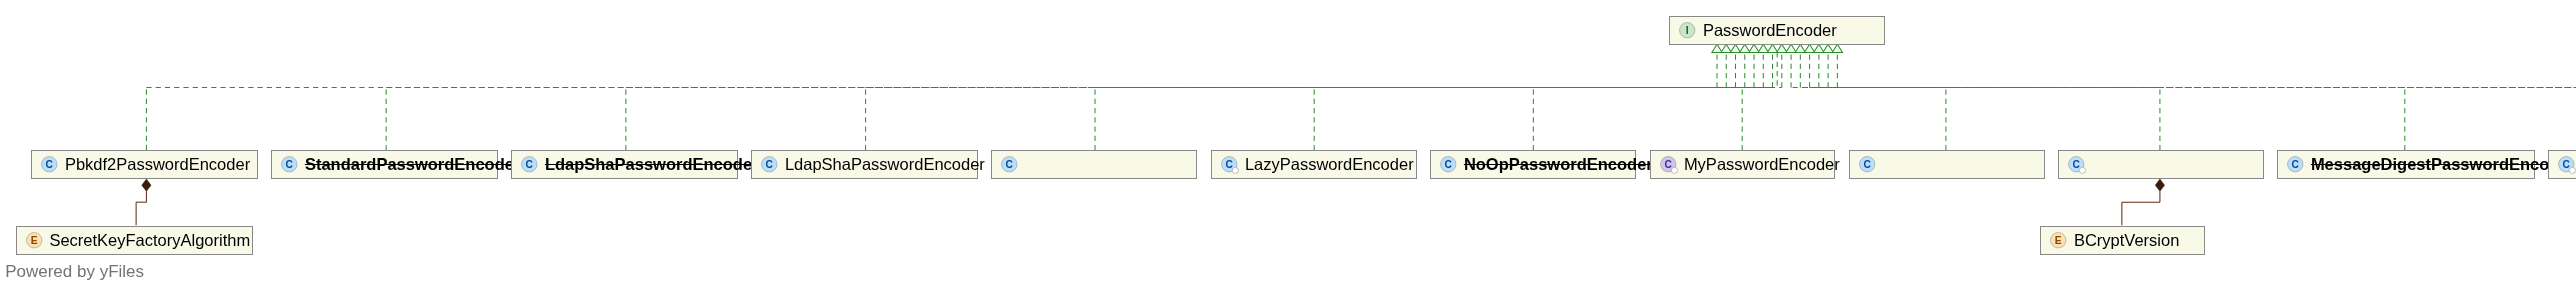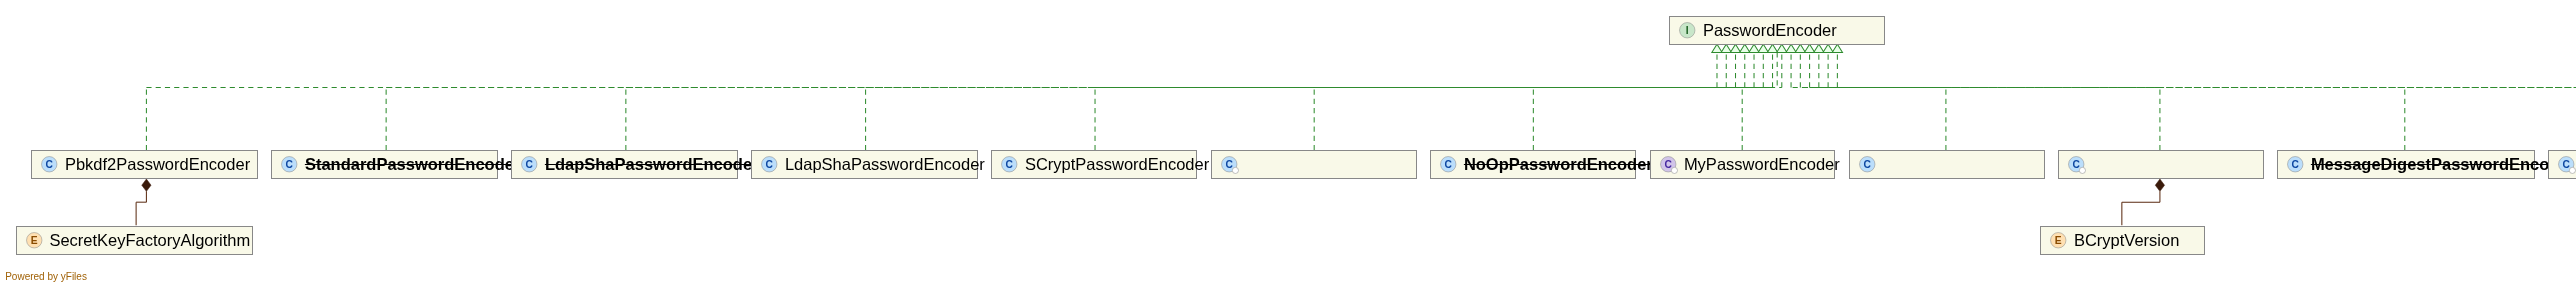--- a/index.html
+++ b/index.html
@@ -43,22 +43,22 @@
     left: 0;
     top: 0;
     width: 3221px;
     height: 285px;
     pointer-events: none;
   }
   .watermark {
     position: absolute;
     left: 5.2px;
     bottom: 3.1px;
-    font-size: 10px;
-    color: #a16207;
+    font-size: 17px;
+    color: #737373;
   }
 </style>
 </head>
 <body>
 
 <svg class="connectors" id="connectors" viewBox="0 0 6252 554" width="3221" height="285">
     <polygon points="3323,102 3343,102 3333,86" fill="#e8ffe8" stroke="#2e8b2e" stroke-width="2"></polygon>
     <polygon points="3341,102 3361,102 3351,86" fill="#e8ffe8" stroke="#2e8b2e" stroke-width="2"></polygon>
     <polygon points="3359,102 3379,102 3369,86" fill="#e8ffe8" stroke="#2e8b2e" stroke-width="2"></polygon>
     <polygon points="3377,102 3397,102 3387,86" fill="#e8ffe8" stroke="#2e8b2e" stroke-width="2"></polygon>
@@ -175,30 +175,30 @@
       </span>
       <span class="">LdapShaPasswordEncoder</span>
     </div>
     <div class="node" style="left: 991px; top: 150px; width: 206px; height: 29px;">
       <span class="icon">
         <svg width="18.5" height="18.5" viewBox="0 0 36 36" style="font-size:32px">
           <circle cx="18" cy="18" r="15" fill="#bbdefb" stroke="#888" stroke-width="1"></circle>
           <text x="18" y="25" text-anchor="middle" font-size="20" font-family="Arial" font-weight="bold" fill="#0d47a1">C</text>
         </svg>
       </span>
-      <span class="">SCryptPasswordEncoder</span>
     </div>
     <div class="node" style="left: 1211px; top: 150px; width: 206px; height: 29px;">
       <span class="icon">
         <svg width="18.5" height="18.5" viewBox="0 0 36 36" style="font-size:32px">
           <circle cx="18" cy="18" r="15" fill="#bbdefb" stroke="#888" stroke-width="1"></circle>
           <text x="18" y="25" text-anchor="middle" font-size="20" font-family="Arial" font-weight="bold" fill="#0d47a1">C</text>
           <circle cx="30" cy="30" r="6" fill="#fff" stroke="#888"></circle>
         </svg>
       </span>
+      <span class="">LazyPasswordEncoder</span>
     </div>
     <div class="node" style="left: 1430px; top: 150px; width: 206px; height: 29px;">
       <span class="icon">
         <svg width="18.5" height="18.5" viewBox="0 0 36 36" style="font-size:32px">
           <circle cx="18" cy="18" r="15" fill="#bbdefb" stroke="#888" stroke-width="1"></circle>
           <text x="18" y="25" text-anchor="middle" font-size="20" font-family="Arial" font-weight="bold" fill="#0d47a1">C</text>
         </svg>
       </span>
       <span class="strike bold">NoOpPasswordEncoder</span>
     </div>

